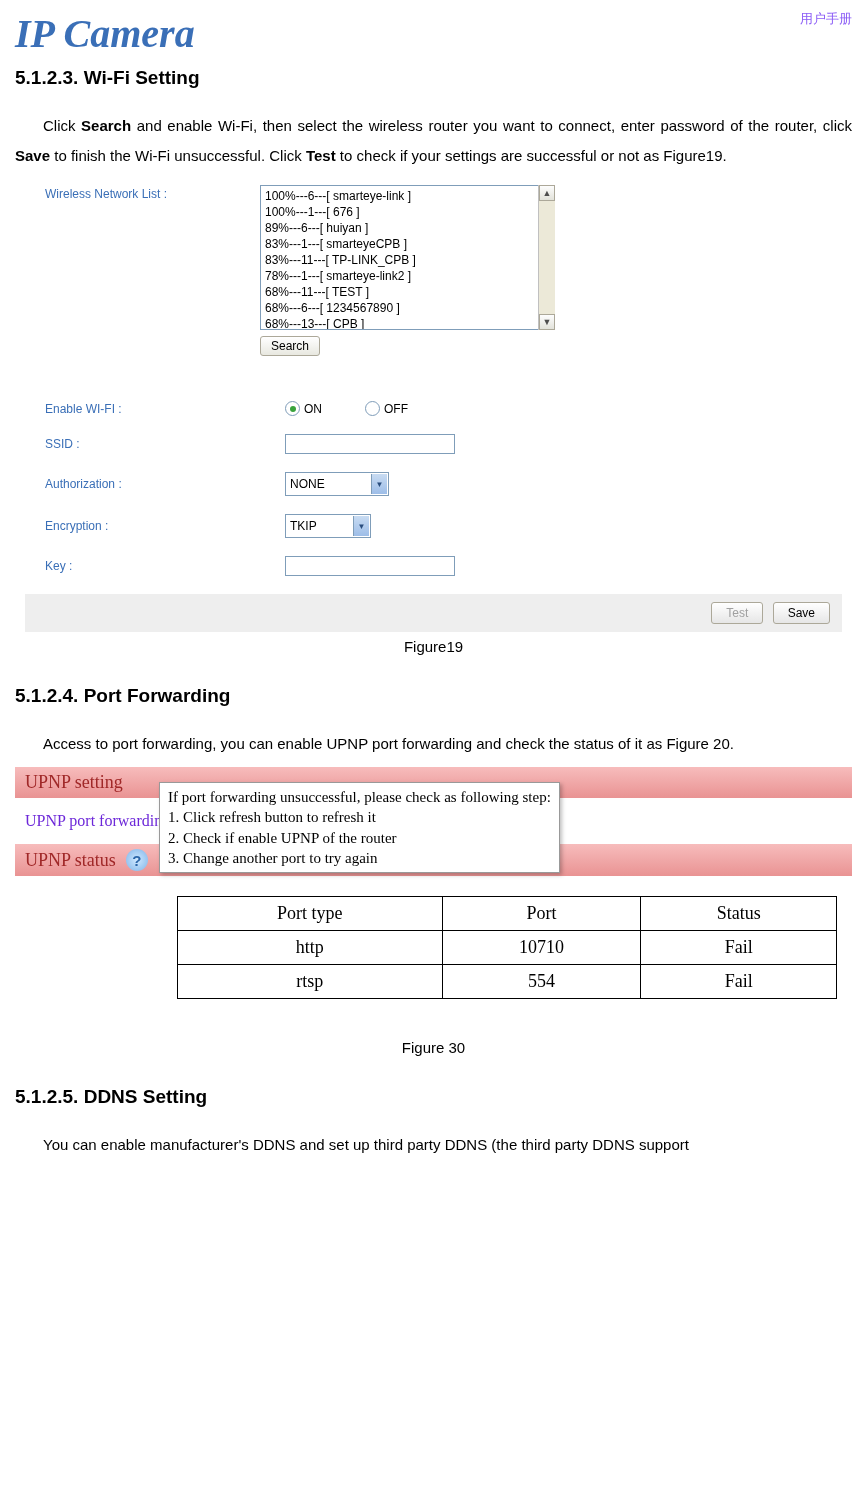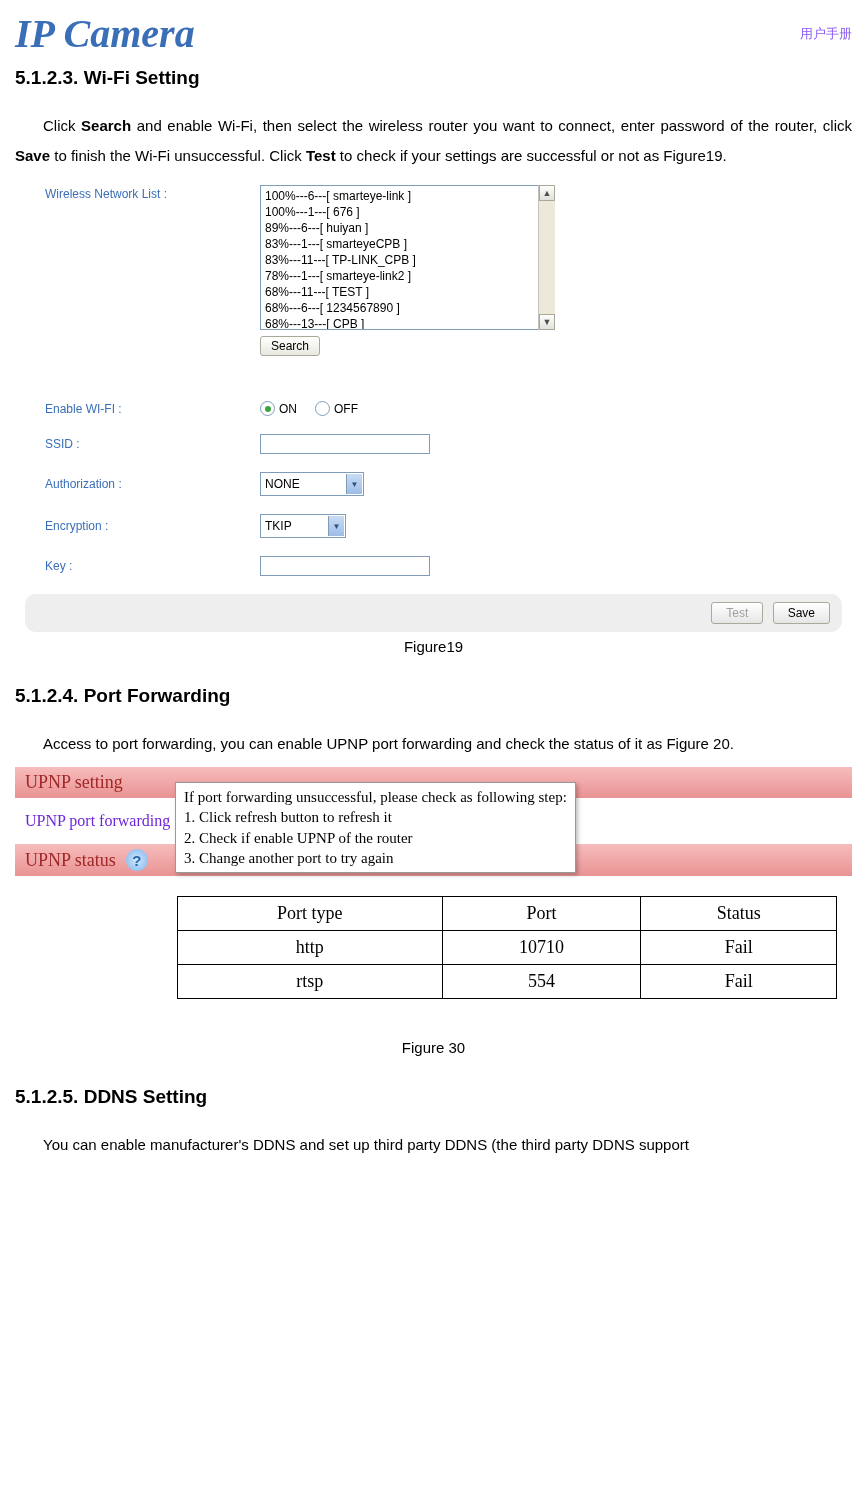--- a/index.html
+++ b/index.html
@@ -9,21 +9,21 @@
     background: #fff;
     color: #000;
     width: 867px;
   }
   .page {
     padding: 10px 15px;
   }
   .header {
     display: flex;
     justify-content: space-between;
-    align-items: center;
+    align-items: flex-start;
     margin-bottom: 5px;
   }
   .logo {
     font-family: 'Brush Script MT', cursive;
     font-style: italic;
     font-size: 40px;
     font-weight: bold;
     color: #3a6fb7;
   }
   .header-right {
@@ -107,20 +107,21 @@
   }
   .fig19-fields {
     margin-top: 45px;
     padding: 0 20px;
   }
   .frow {
     display: flex;
     align-items: center;
     margin-bottom: 18px;
     font-size: 12px;
+    gap: 25px;
   }
   .flabel {
     width: 215px;
     color: #3a6fb7;
   }
   .radio { display:inline-flex; align-items:center; margin-right: 18px; }
   .radio .dot {
     width:13px;height:13px;border:1px solid #7f9db9;border-radius:50%;
     display:inline-flex;align-items:center;justify-content:center;margin-right:4px;
     background:#fff;
@@ -146,21 +147,20 @@
     background:linear-gradient(#c8dbf2,#9dbde8);
     border-left:1px solid #7f9db9;
     display:flex;align-items:center;justify-content:center;
     font-size:8px;color:#2a4d7d;
   }
   .fig19-footer {
     background: #eeeeee;
     padding: 8px 12px;
     text-align: right;
     margin-top: 6px;
-    border-radius: 11px;
   }
   .fbtn {
     display:inline-block;
     padding: 3px 14px;
     font-size: 12px;
     background: linear-gradient(#fff,#e6e6e6);
     border: 1px solid #aca899;
     border-radius: 3px;
     margin-left: 6px;
   }
@@ -193,21 +193,21 @@
   }
   .help-icon {
     width:22px;height:22px;border-radius:50%;
     background:radial-gradient(#cfe8ff,#7fb4e8);
     color:#2a65a8;font-weight:bold;
     display:inline-flex;align-items:center;justify-content:center;
     margin-left:10px;font-size:15px;font-family:Arial;
   }
   .tooltip {
     position:absolute;
-    left:160px; top:-62px;
+    left:144px; top:-62px;
     background:#fff;
     border:1px solid #999;
     box-shadow: 2px 2px 4px rgba(0,0,0,0.25);
     font-size:15px;
     color:#000;
     padding:4px 8px;
     line-height:1.35;
     font-family:"Times New Roman",serif;
     z-index:5;
     white-space:nowrap;

